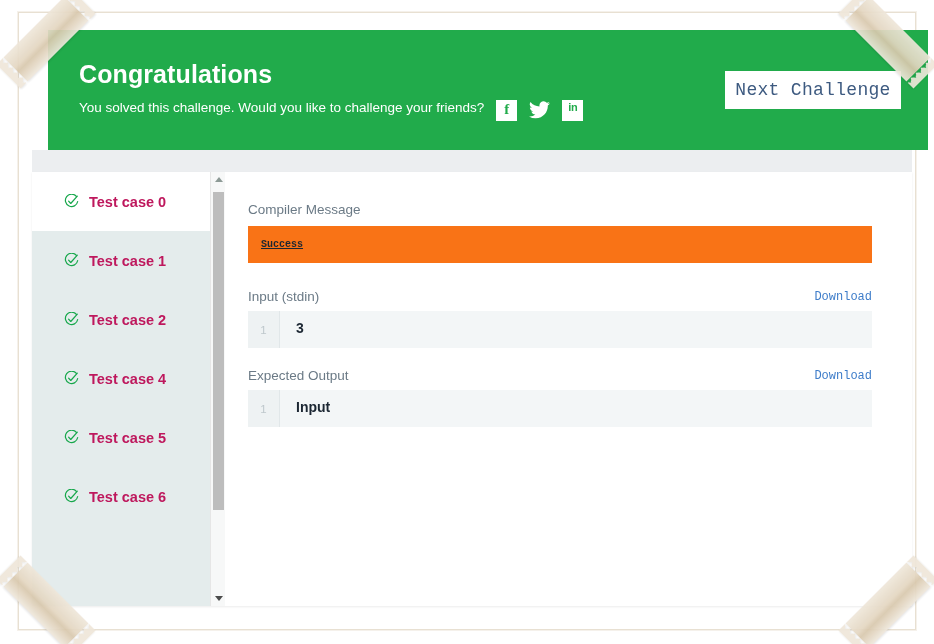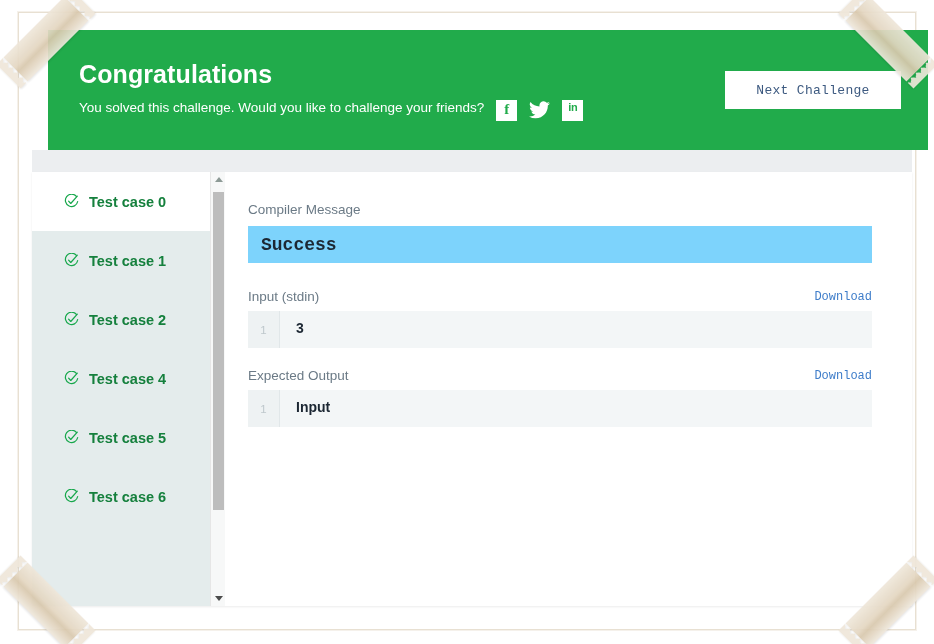--- a/index.html
+++ b/index.html
@@ -107,21 +107,21 @@
     display: inline-flex;
     align-items: center;
     justify-content: center;
     color: #21ab4b;
     font-weight: bold;
   }
   #next-challenge-button {
     background: #ffffff;
     color: #3d5a80;
     font-family: "Liberation Mono", monospace;
-    font-size: 13px;
+    font-size: 18px;
     border: none;
     width: 176px;
     height: 38px;
     margin-right: 27px;
     cursor: pointer;
     letter-spacing: .3px;
   }
 
   
   #header-gap {
@@ -156,21 +156,21 @@
     overflow: hidden;
     flex: none;
   }
   .testcase-item {
     height: 59px;
     display: flex;
     align-items: center;
     padding-left: 32px;
     gap: 10px;
     cursor: pointer;
-    color: #15803d;
+    color: #be185d;
     font-size: 14.5px;
     font-weight: bold;
   }
   .testcase-item.selected { background: #ffffff; }
   .check-icon { width: 15px; height: 15px; flex: none; display: block; }
 
   
   #sidebar-scrollbar {
     position: absolute;
     right: 0; top: 0;
@@ -221,28 +221,29 @@
   .download-link {
     color: #3d7cc9;
     font-family: "Liberation Mono", monospace;
     font-size: 12px;
     text-decoration: none;
     cursor: pointer;
   }
   #compiler-message-box {
     margin-top: 9px;
     height: 37px;
-    background: #7dd3fc;
+    background: #f97316;
     display: flex;
     align-items: center;
     padding-left: 13px;
     font-family: "Liberation Mono", monospace;
-    font-size: 18px;
+    font-size: 10px;
     color: #1c2733;
     font-weight: bold;
+    text-decoration: underline;
   }
   .code-block {
     margin-top: 7px;
     background: #f3f6f7;
     display: flex;
     min-height: 37px;
   }
   .code-gutter {
     width: 32px;
     flex: none;

